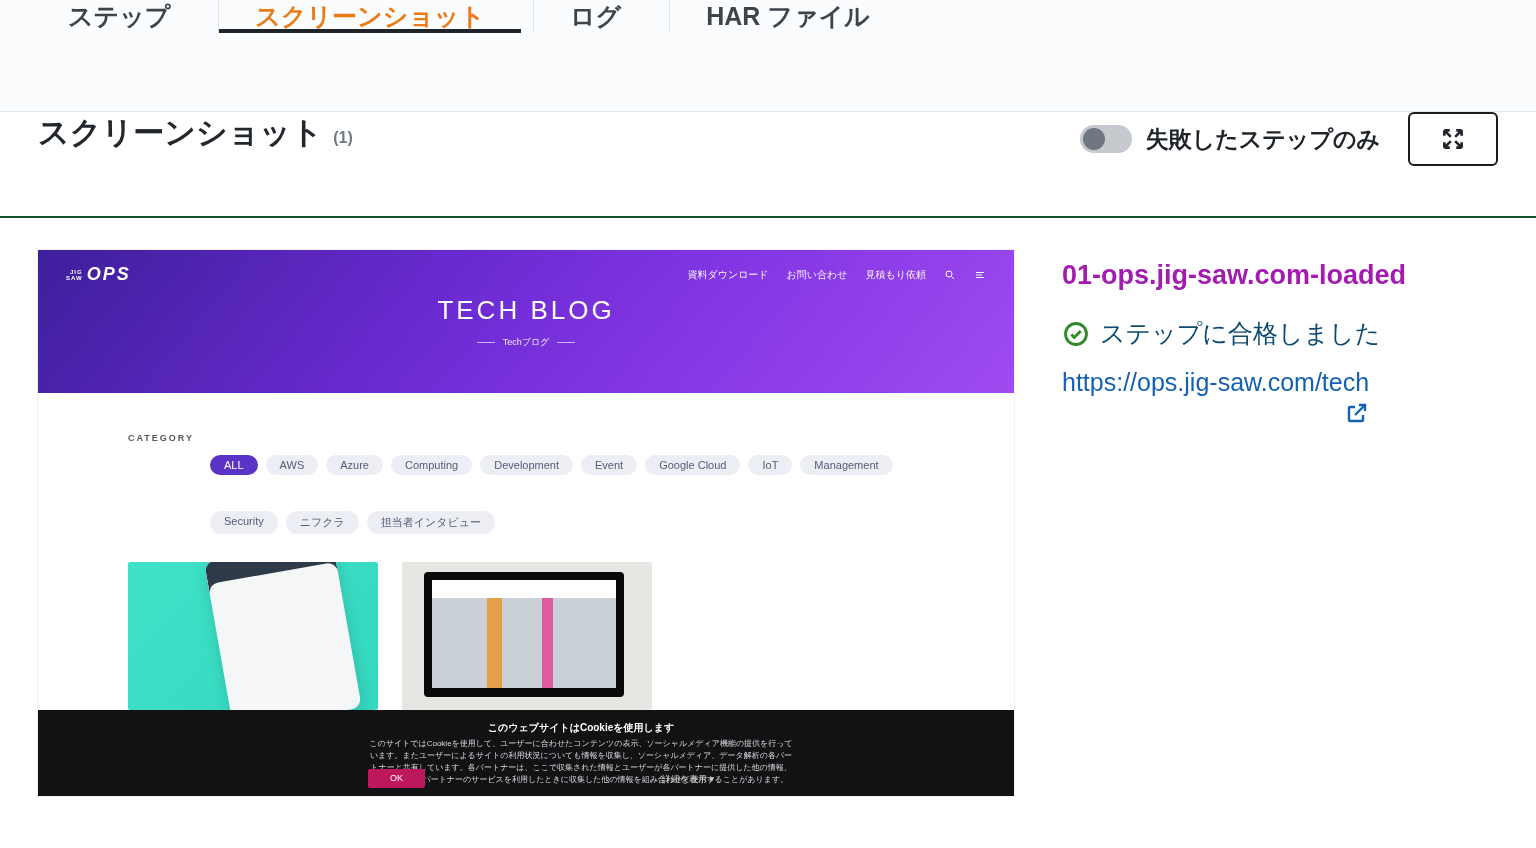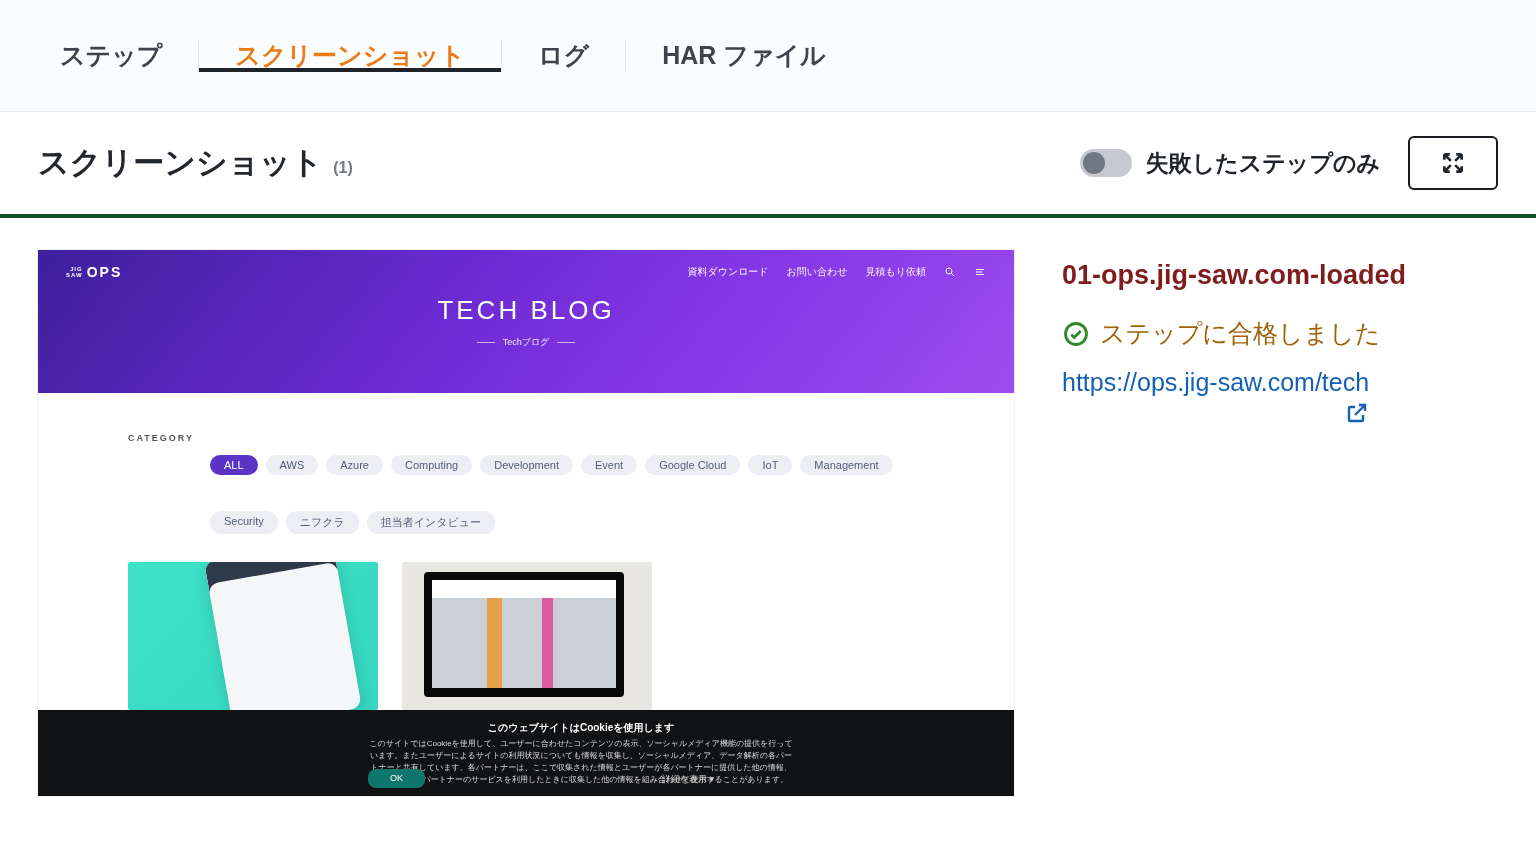--- a/index.html
+++ b/index.html
@@ -7,25 +7,26 @@
     width: 1536px;
     height: 848px;
     font-family: "Hiragino Kaku Gothic ProN", "Yu Gothic", Meiryo, Arial, sans-serif;
     background: #ffffff;
     color: #1f242b;
   }
 
   
   .tab-bar {
     display: flex;
-    align-items: center;
+    align-items: flex-start;
     height: 112px;
     border-bottom: 1px solid #e6e9ec;
     background: #fbfcfd;
-    padding-left: 24px;
+    padding-left: 32px;
+    gap: 12px;
   }
   .tab {
     display: flex;
     align-items: center;
     justify-content: center;
     padding: 0 36px;
     font-size: 25px;
     font-weight: 700;
     color: #3e444c;
     cursor: pointer;
@@ -37,25 +38,25 @@
     content: "";
     position: absolute;
     left: 0; right: 0; bottom: 0;
     height: 4px;
     background: #1f242b;
   }
 
   
   .section-header {
     display: flex;
-    align-items: center;
+    align-items: flex-start;
     justify-content: space-between;
     height: 106px;
     padding: 0 38px;
-    border-bottom: 4px solid #14532d;
+    border-bottom: 2px solid #14532d;
   }
   .section-title {
     font-size: 31px;
     font-weight: 800;
     color: #22272e;
   }
   .section-count {
     font-weight: 600;
     color: #717a84;
     margin-left: 6px;
@@ -135,21 +136,21 @@
     top: 14px;
     left: 0; right: 0;
     display: flex;
     align-items: center;
     justify-content: space-between;
     padding: 0 28px;
     font-size: 10px;
   }
   .shot-logo { display:flex; align-items:center; gap:4px; font-weight:700; letter-spacing:1px; }
   .shot-logo .tiny { font-size:6px; line-height:6px; }
-  .shot-logo .ops { font-size:14px; letter-spacing:2px; }
+  .shot-logo .ops { font-size:18px; font-style:italic; letter-spacing:2px; }
   .shot-links { display:flex; align-items:center; gap:18px; }
   .shot-links span { opacity: .95; }
   .shot-links .ic { width:12px; height:12px; display:inline-block; }
   .shot-title { font-size:26px; font-weight:400; letter-spacing:3px; }
   .shot-sub { font-size:9px; margin-top:10px; display:flex; align-items:center; gap:8px; opacity:.9; }
   .shot-sub::before,.shot-sub::after{ content:""; width:18px; height:1px; background:rgba(255,255,255,.7); }
 
   .shot-body {
     flex: 1;
     background: #ffffff;
@@ -215,51 +216,51 @@
     padding:10px 220px 10px 330px;
     font-size:8px;
     line-height:1.5;
     position:relative;
     text-align:center;
   }
   .cookie-bar b { color:#fff; font-size:10px; display:block; margin-bottom:3px; }
   .cookie-ok {
     position:absolute;
     left:330px; bottom:8px;
-    background:#0f766e;
+    background:#be185d;
     color:#fff;
     font-size:9px;
     padding:3px 22px;
-    border-radius:8px;
+    border-radius:2px;
   }
   .cookie-detail{
     position:absolute;
     right:300px; bottom:10px;
     font-size:9px;
     color:#d0d0d0;
   }
 
   
   .shot-info {
     flex: 1;
     padding-top: 10px;
   }
   .shot-name {
     font-size: 27px;
     font-weight: 600;
-    color: #7f1d1d;
+    color: #a21caf;
     margin-bottom: 26px;
   }
   .pass-line {
     display:flex;
     align-items:center;
     gap:10px;
     font-size:25px;
     font-weight:500;
-    color:#a16207;
+    color:#0c4a6e;
     margin-bottom:18px;
   }
   .pass-line svg { width:28px; height:28px; }
   .shot-link {
     font-size:25px;
     color:#1461b4;
     display:inline-flex;
     align-items:flex-end;
     gap:4px;
     text-decoration:none;

